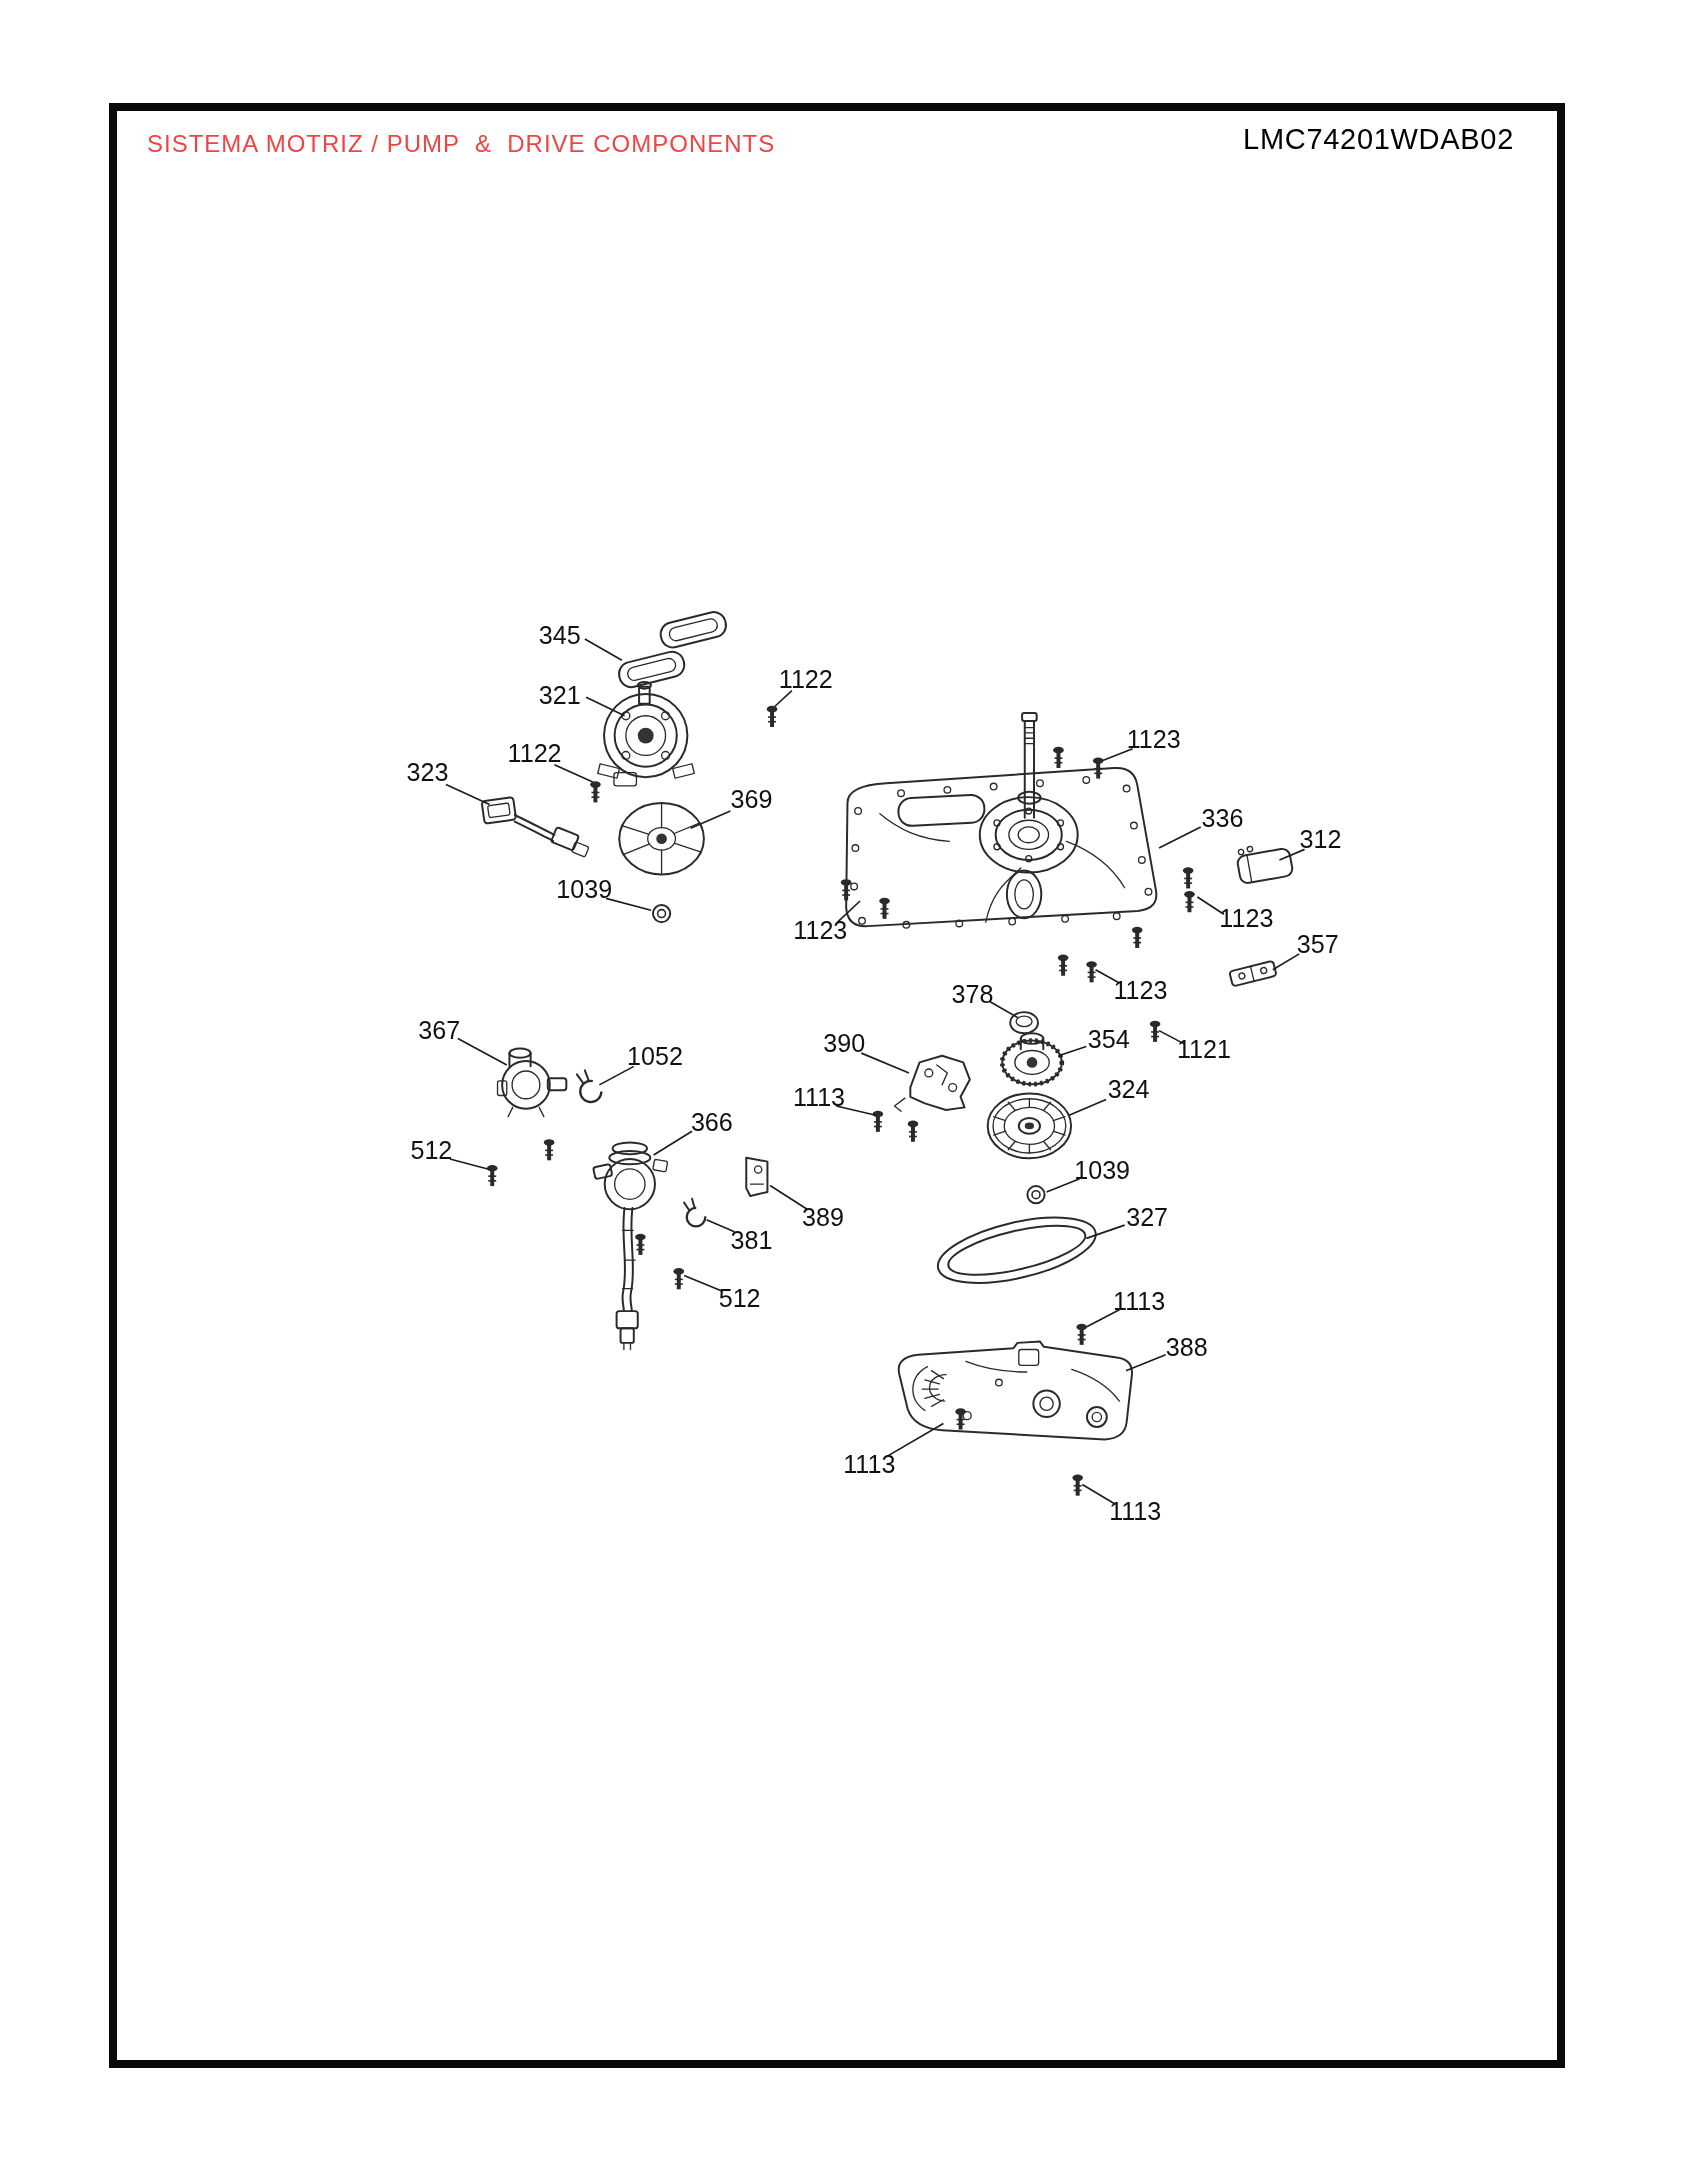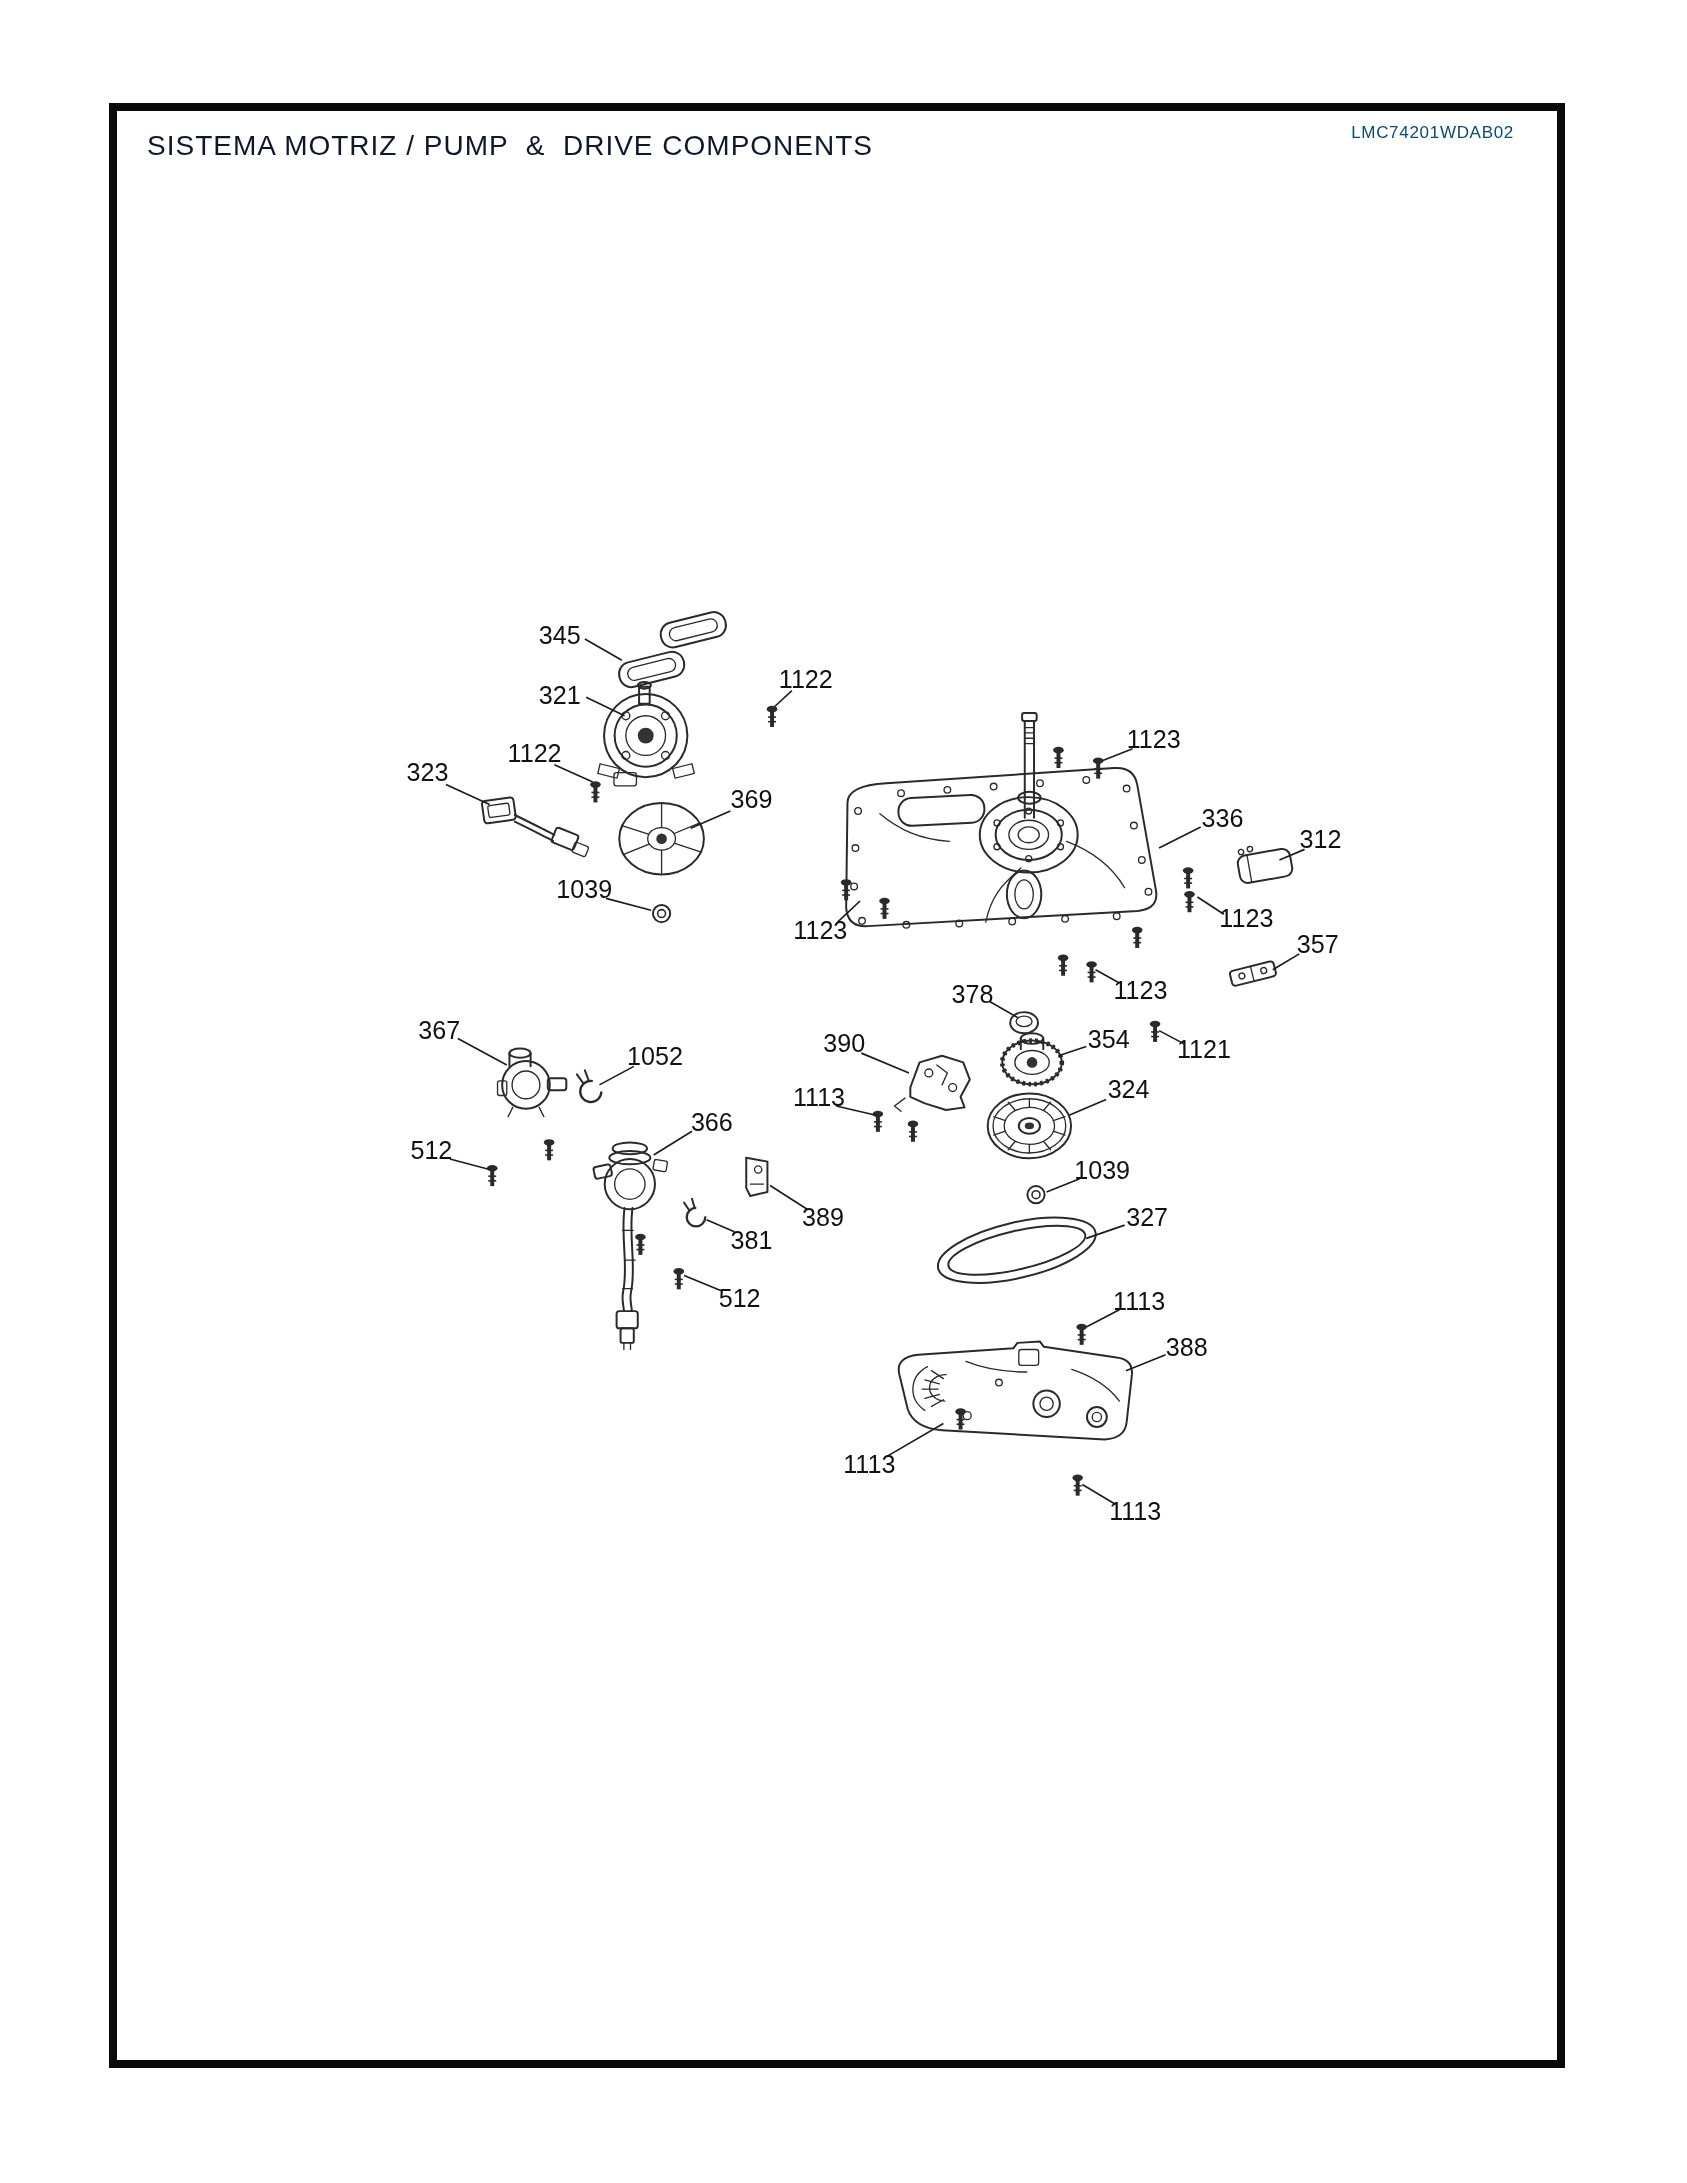--- a/index.html
+++ b/index.html
@@ -6,25 +6,25 @@
   body{
     width:1687px;height:2183px;position:relative;
     font-family:"Liberation Sans", sans-serif;color:#111;
   }
   .frame{
     position:absolute;left:109px;top:103px;width:1456px;height:1965px;
     border:8.6px solid #0a0a0a;background:#ffffff;box-sizing:border-box;
   }
   .page-title{
     position:absolute;left:147px;top:130px;
-    font-size:28px;letter-spacing:1px;color:#0f172a;white-space:pre;
+    font-size:24px;letter-spacing:1px;color:#ef4444;white-space:pre;
   }
   .doc-number{
     position:absolute;right:173px;top:123px;
-    font-size:17px;letter-spacing:0.7px;color:#0c4a6e;
+    font-size:29px;letter-spacing:0.7px;color:#000000;
   }
   svg.diagram{position:absolute;left:0;top:0;width:1687px;height:2183px;}
   svg .ol{fill:none;stroke:#2a2a2a;stroke-width:3;stroke-linejoin:round;stroke-linecap:round;}
   svg .thin{fill:none;stroke:#2a2a2a;stroke-width:2;stroke-linejoin:round;stroke-linecap:round;}
   svg .leader{stroke:#1c1c1c;stroke-width:2.5;fill:none;}
   svg text.callout{
     font-family:"Liberation Sans", sans-serif;font-size:38px;fill:#111;
     text-anchor:middle;
   }
 </style>

